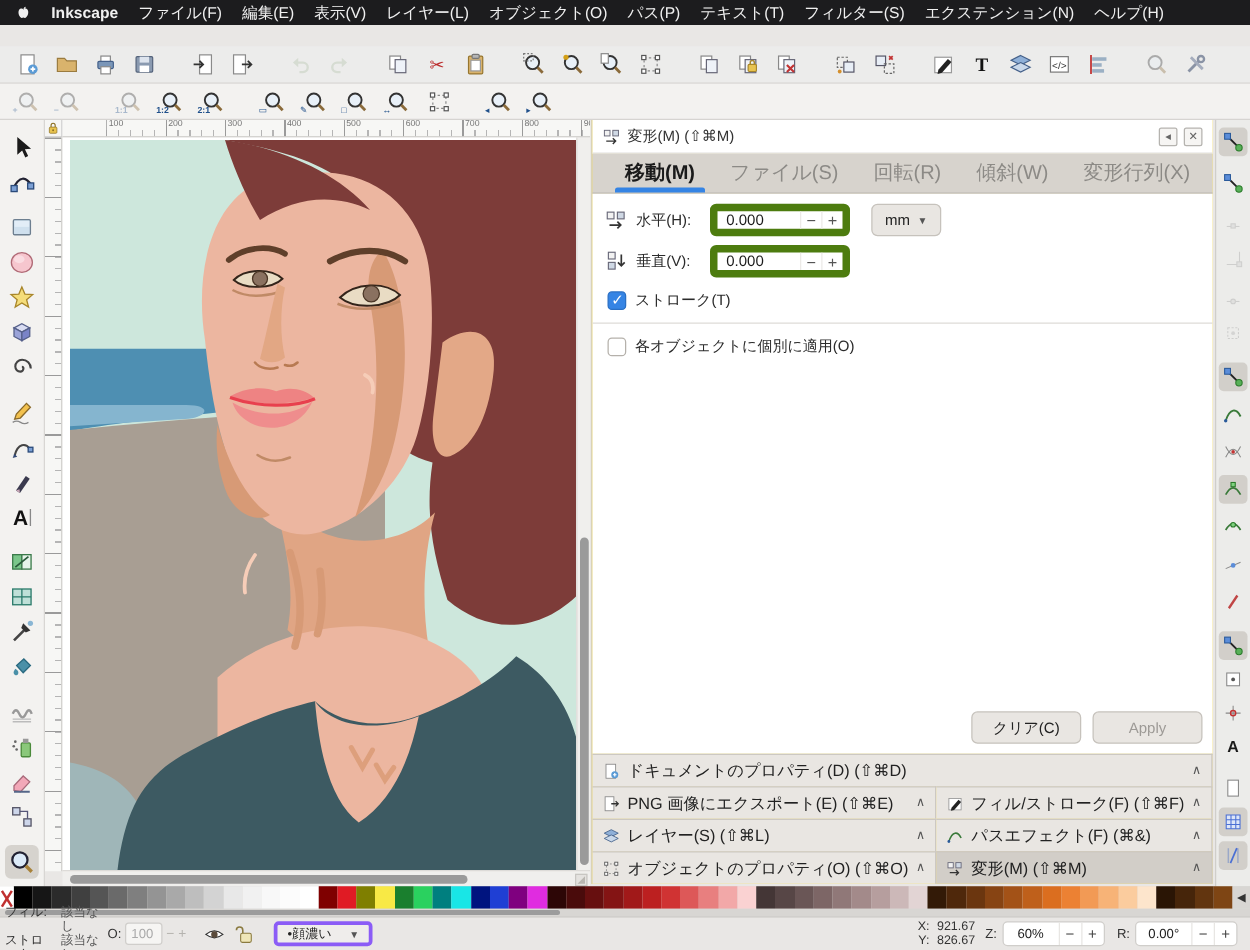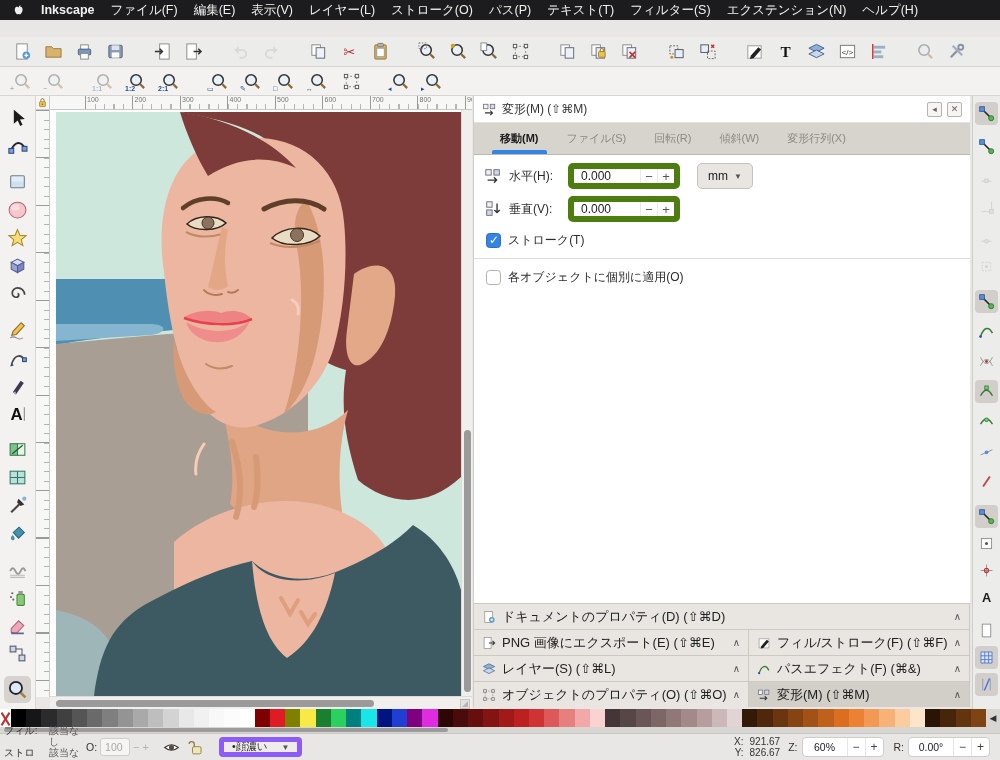--- a/index.html
+++ b/index.html
@@ -58,21 +58,21 @@
   .hscroll .corner { position:absolute; right:2px; top:2px; width:10px; height:10px; background:#e4e2df; border:1px solid #c8c6c2; }
   .hscroll .corner:after { content:""; position:absolute; right:1px; bottom:1px; border-left:6px solid transparent; border-bottom:6px solid #b9b6b1; }
 
   
   .dock { position:absolute; left:473px; top:96px; width:497px; height:611px; background:#fde047; border-left:1px solid #d0cecb; }
   .dock-header { position:absolute; left:0; top:0; right:0; height:27px; background:#ffffff; border-bottom:1px solid #e2e0dd; display:flex; align-items:center; padding:0 8px; gap:5px; }
   .dock-header .ttl { font-size:12px; color:#333; }
   .dock-header .spacer { flex:1; }
   .hbtn { width:15px; height:15px; border:1px solid #b5b3af; border-radius:2px; color:#666; font-size:9px; line-height:13px; text-align:center; background:#f6f5f3; }
   .tabs { position:absolute; left:0; top:27px; right:0; height:32px; background:#d7d3cd; border-bottom:1px solid #bcb8b2; display:flex; align-items:stretch; padding-left:14px; gap:4px; }
-  .tab { padding:0 12px; display:flex; align-items:center; font-size:11px; color:#8c8a86; position:relative; }
+  .tab { padding:0 12px; display:flex; align-items:center; font-size:16px; color:#8c8a86; position:relative; }
   .tab.active { color:#1a1a1a; font-weight:bold; }
   .tab.active:after { content:""; position:absolute; left:4px; right:4px; bottom:0; height:4px; background:#3584e4; border-radius:2px 2px 0 0; }
   .panel-body { position:absolute; left:0; top:59px; right:0; bottom:104px; background:#ffffff; padding:8px 10px; }
   .frow { display:flex; align-items:center; gap:7px; margin-bottom:7px; }
   .frow .ric { width:18px; height:18px; }
   .flabel { font-size:12px; color:#2b2b2b; width:52px; }
   .spinbox { width:112px; height:26px; border:6px solid #4d7c0f; border-radius:5px; background:#fff; display:flex; align-items:center; overflow:hidden; }
   .spinbox .val { flex:1; padding-left:7px; font-size:12px; color:#1a1a1a; }
   .spinbox .sbtn { width:17px; text-align:center; color:#555; font-size:13px; border-left:1px solid #eceae7; }
   .unitbtn { height:26px; padding:0 10px; background:#e9e6e2; border:1px solid #c6c2bc; border-radius:5px; display:flex; align-items:center; gap:6px; font-size:12px; color:#222; margin-left:10px; }
@@ -112,21 +112,21 @@
   .pal-scroll .thumb { position:absolute; left:4px; top:1px; width:444px; height:4px; border-radius:2px; background:#9c9c9c; }
 
   
   .statusbar { position:absolute; left:0; top:733px; width:1000px; height:27px; background:#e9e7e5; border-top:1px solid #c9c7c4; display:flex; align-items:center; font-size:10px; color:#333; }
   .fs-block { display:grid; grid-template-columns:auto auto; column-gap:5px; line-height:11px; padding-left:4px; width:86px; }
   .fs-val { color:#555; }
   .olabel { font-size:10.5px; margin-right:3px; }
   .oinput { width:30px; height:18px; border:1px solid #d0cecb; background:#f6f5f3; color:#aaa; font-size:10.5px; display:flex; align-items:center; padding-left:4px; border-radius:3px; }
   .ospin { color:#b5b3af; font-size:11px; margin-left:3px; }
   .sbicon { width:20px; height:20px; display:flex; align-items:center; justify-content:center; margin-left:12px; }
-  .layersel { margin-left:14px; height:20px; display:flex; align-items:center; gap:14px; padding:0 8px; border-radius:4px; background:#efedeb; border:5px solid #8b5cf6; font-size:10.5px; color:#222; }
+  .layersel { margin-left:14px; height:20px; display:flex; align-items:center; gap:14px; padding:0 8px; border-radius:4px; background:#efedeb; border:3px solid #8b5cf6; font-size:10.5px; color:#222; }
   .sb-spacer { flex:1; }
   .xy-block { display:grid; grid-template-columns:auto auto; column-gap:6px; line-height:11px; text-align:right; margin-right:8px; }
   .zr-group { display:flex; align-items:center; margin-right:10px; gap:4px; }
   .zr-label { font-size:10.5px; }
   .zrbox { display:flex; height:20px; border:1px solid #d0cecb; border-radius:4px; overflow:hidden; background:#fff; }
   .zrbox .v { min-width:44px; display:flex; align-items:center; justify-content:center; font-size:10.5px; color:#222; padding:0 4px; }
   .zrbox .b { width:18px; display:flex; align-items:center; justify-content:center; color:#444; border-left:1px solid #e8e6e3; font-size:12px; }
 </style>
 </head>
 <body>
@@ -444,21 +444,21 @@
           <use href="#i-apple"></use>
         </svg>
       </span>
     <span class="appname">Inkscape</span>
     <span class="mlist">
 
     <span class="mitem">ファイル(F)</span>
         <span class="mitem">編集(E)</span>
         <span class="mitem">表示(V)</span>
         <span class="mitem">レイヤー(L)</span>
-        <span class="mitem">ストローク(O)</span>
+        <span class="mitem">オブジェクト(O)</span>
         <span class="mitem">パス(P)</span>
         <span class="mitem">テキスト(T)</span>
         <span class="mitem">フィルター(S)</span>
         <span class="mitem">エクステンション(N)</span>
         <span class="mitem">ヘルプ(H)</span>
       </span>
   </div>
 
 
   <div class="toolbar">
@@ -955,20 +955,24 @@
         </span>
       </div>
       <div class="chkrow">
         <span class="chk checked"></span>
         <span class="chklabel">ストローク(T)</span>
       </div>
       <hr class="bodydiv">
       <div class="chkrow">
         <span class="chk"></span>
         <span class="chklabel">各オブジェクトに個別に適用(O)</span>
+      </div>
+      <div class="actions">
+        <button class="abtn">クリア(C)</button>
+        <button class="abtn disabled">Apply</button>
       </div>
     </div>
 
     <div class="collapsed-full">
       <div class="cbar" style="height:26px">
         <svg class="ic14" viewBox="0 0 20 20">
             <use href="#i-page-new"></use>
           </svg>
         <span class="clabel">ドキュメントのプロパティ(D) (⇧⌘D)</span>
         <span class="chev">∧</span>

